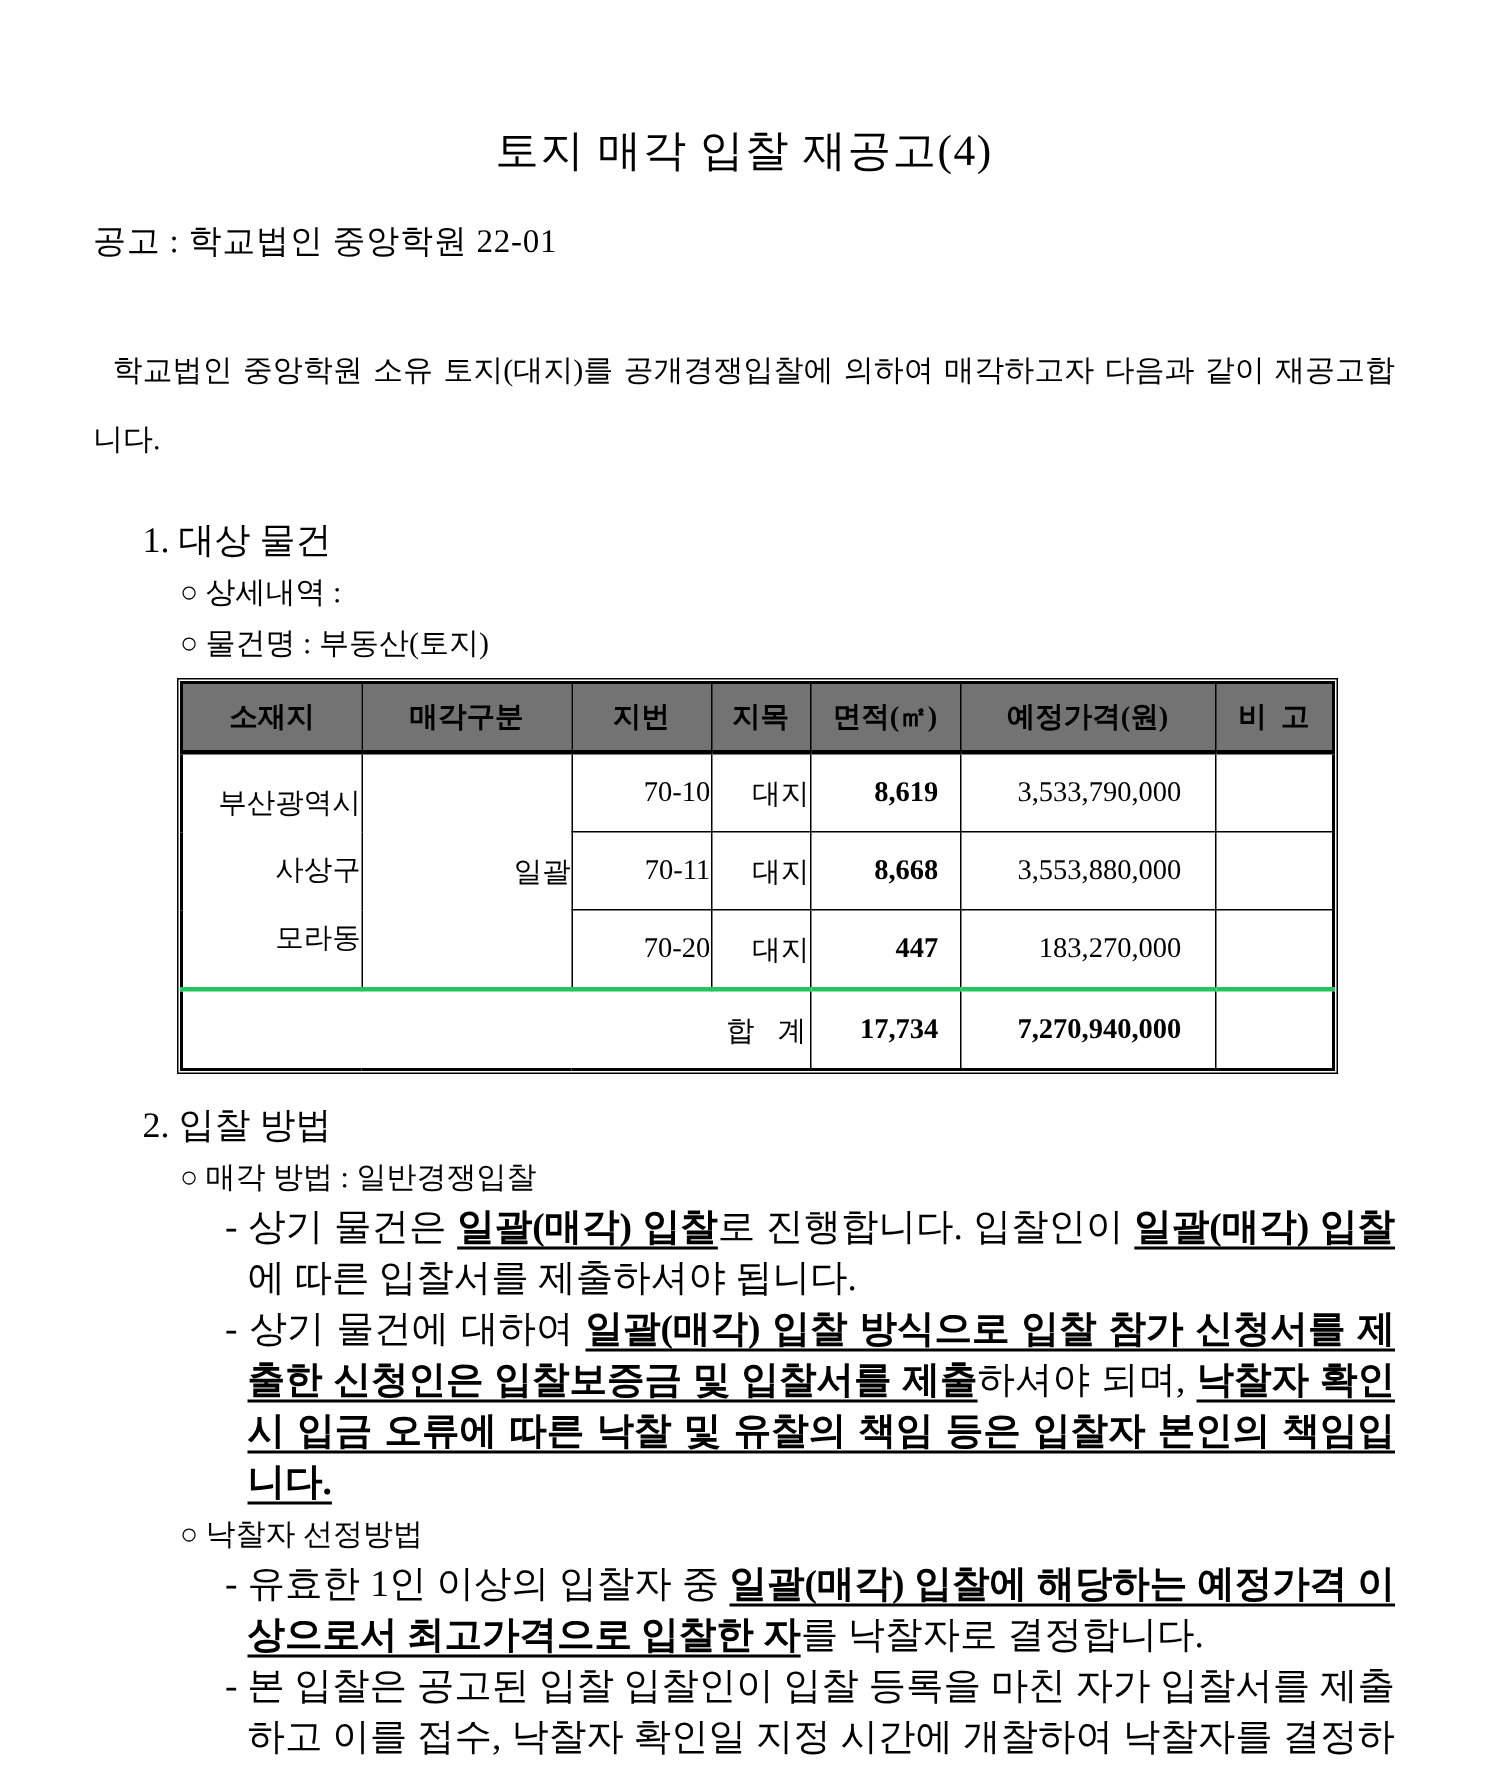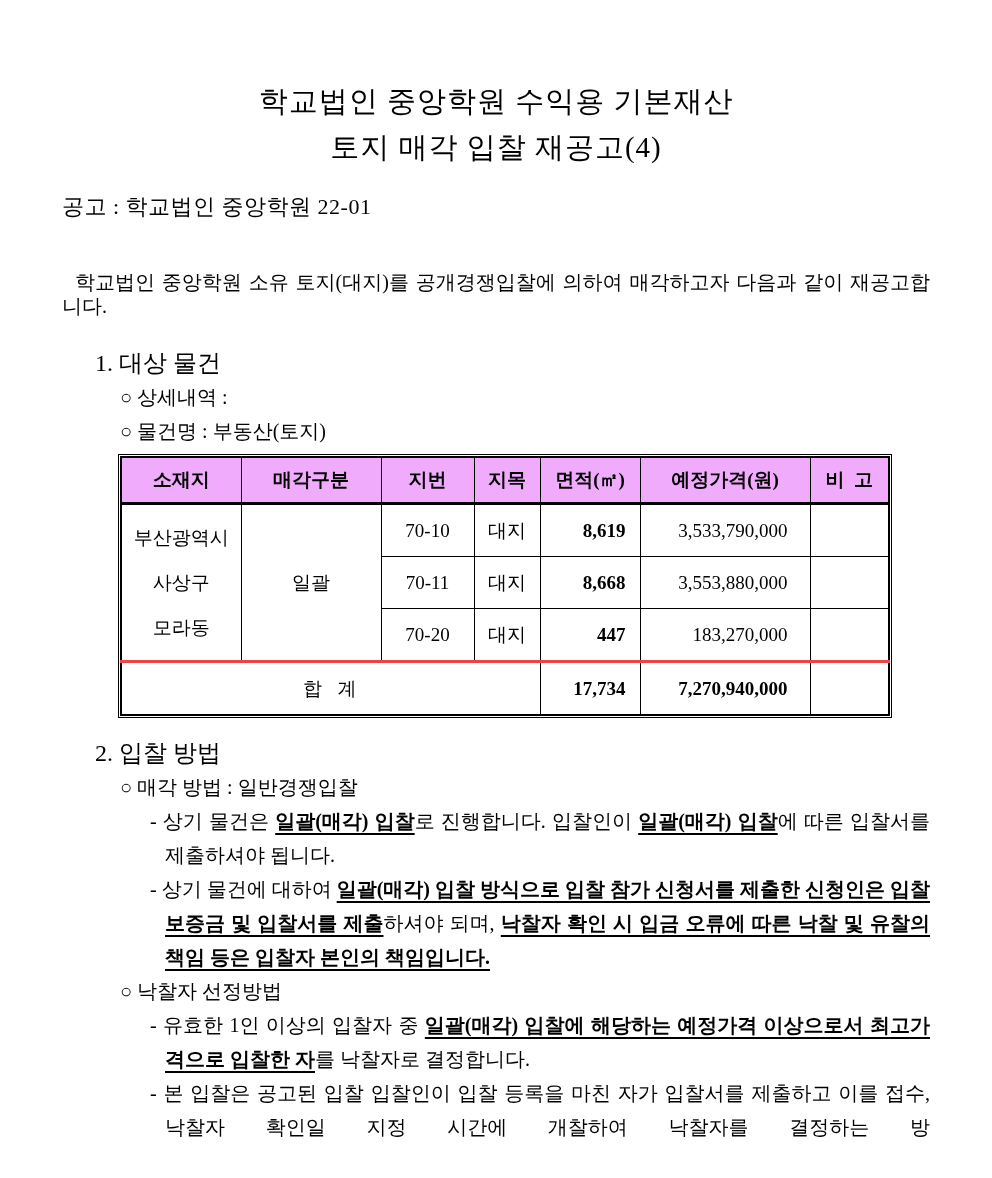--- a/index.html
+++ b/index.html
@@ -38,40 +38,40 @@
     font-size: 22px;
     line-height: 30px;
     text-align: left;
     letter-spacing: 0.5px;
   }
 
   
   .intro {
     margin-top: 48px;
     font-size: 20px;
-    line-height: 24px;
+    line-height: 46px;
     text-align: justify;
     word-break: break-all;
     text-indent: 13px;
   }
   .sec-heading {
     margin: 28px 0 0 33px;
     font-size: 24px;
     line-height: 34px;
   }
   .sec-heading.second { margin-top: 20px; }
   .bullet-line {
     margin-left: 58px;
     font-size: 20px;
     line-height: 34px;
   }
   .dash-para {
     margin-left: 103px;
     text-indent: -15px;
-    font-size: 20px;
+    font-size: 25px;
     line-height: 34px;
     text-align: justify;
     word-break: break-all;
   }
   .dash-para.cut { text-align-last: justify; }
   .bu {
     font-weight: bold;
     text-decoration: underline;
     text-decoration-thickness: 2px;
     text-underline-offset: 5px;
@@ -90,47 +90,46 @@
   }
   .sale-table th, .sale-table td {
     border: 1px solid #000;
     vertical-align: middle;
     text-align: center;
     padding: 0;
   }
   .sale-table thead th {
     height: 44px;
     font-weight: bold;
-    background: #f0abfc;
+    background: #737373;
     border-bottom: 3px solid #000;
     white-space: pre;
   }
-  .sale-table tbody td { height: 51px; }
+  .sale-table tbody td { height: 51px; text-align: right; }
   .loc-cell {
     white-space: pre-line;
     line-height: 45px;
     font-size: 19px;
   }
   .num { text-align: right !important; }
   .area-cell { padding-right: 14px !important; font-weight: bold; }
   .price-cell { padding-right: 22px !important; }
   .total-row td {
-    border-top: 3px solid #ef4444;
+    border-top: 3px solid #22c55e;
     height: 42px;
   }
   .total-label { white-space: pre; letter-spacing: 2px; }
   .total-num { font-weight: bold; margin-left: 27px; }
 </style>
 </head>
 <body>
 
 <div class="page">
 
   <h1 class="doc-title">
-    <span class="tline">학교법인 중앙학원 수익용 기본재산</span>
     <span class="tline">토지 매각 입찰 재공고(4)</span>
   </h1>
 
   <p class="notice-no">공고 : 학교법인 중앙학원 22-01</p>
 
   <p class="intro">학교법인 중앙학원 소유 토지(대지)를 공개경쟁입찰에 의하여 매각하고자 다음과 같이 재공고합니다.</p>
 
   <p class="sec-heading">1. 대상 물건</p>
   <p class="bullet-line">○ 상세내역 :</p>
   <p class="bullet-line">○ 물건명 : 부동산(토지)</p>

